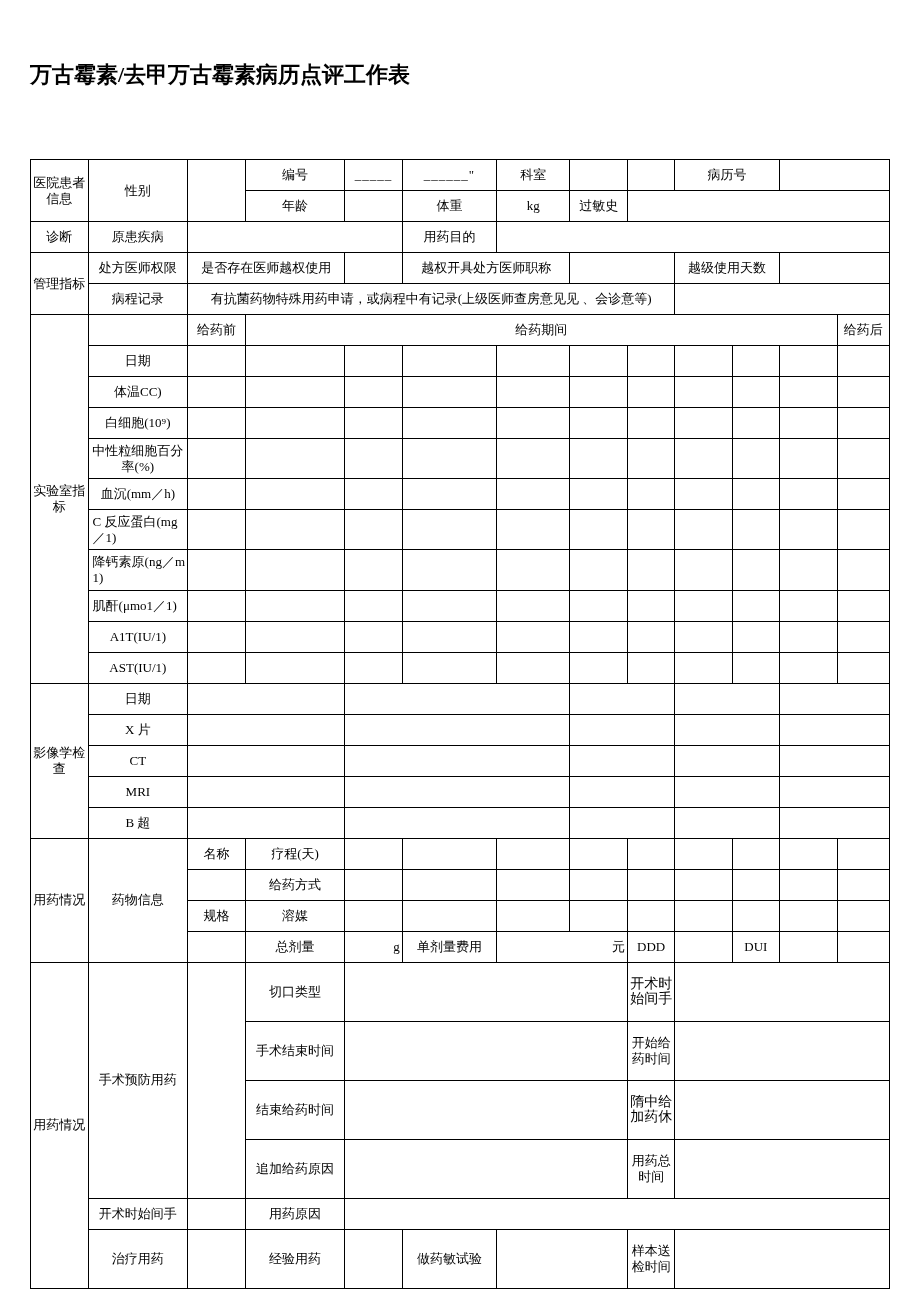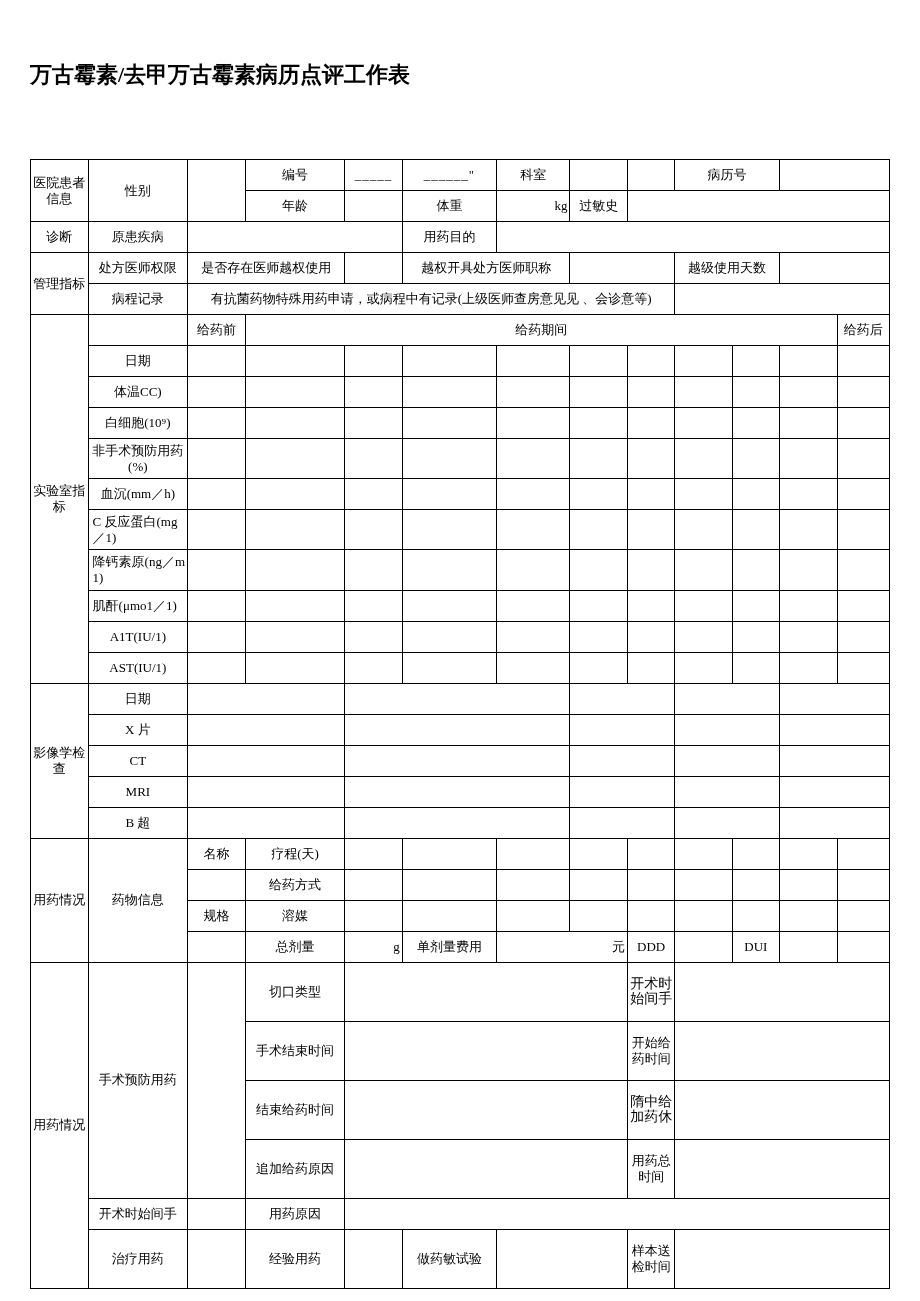--- a/index.html
+++ b/index.html
@@ -68,21 +68,21 @@
   <td>科室</td>
   <td></td>
         <td></td>
   <td colspan="2">病历号</td>
   <td colspan="2"></td>
 </tr>
 <tr>
   <td>年龄</td>
   <td></td>
   <td>体重</td>
-  <td style="text-align:right">kg</td>
+  <td style="">kg</td>
   <td>过敏史</td>
   <td colspan="5"></td>
 </tr>
 
 <tr>
   <td>诊断</td>
   <td>原患疾病</td>
   <td colspan="3"></td>
   <td>用药目的</td>
   <td colspan="7"></td>
@@ -147,21 +147,21 @@
         <td></td>
         <td></td>
         <td></td>
         <td></td>
         <td></td>
         <td></td>
         <td></td>
         <td></td>
       </tr>
 <tr>
-        <td>非手术预防用药(%)</td>
+        <td>中性粒细胞百分率(%)</td>
         <td></td>
         <td></td>
         <td></td>
         <td></td>
         <td></td>
         <td></td>
         <td></td>
         <td></td>
         <td></td>
         <td></td>

